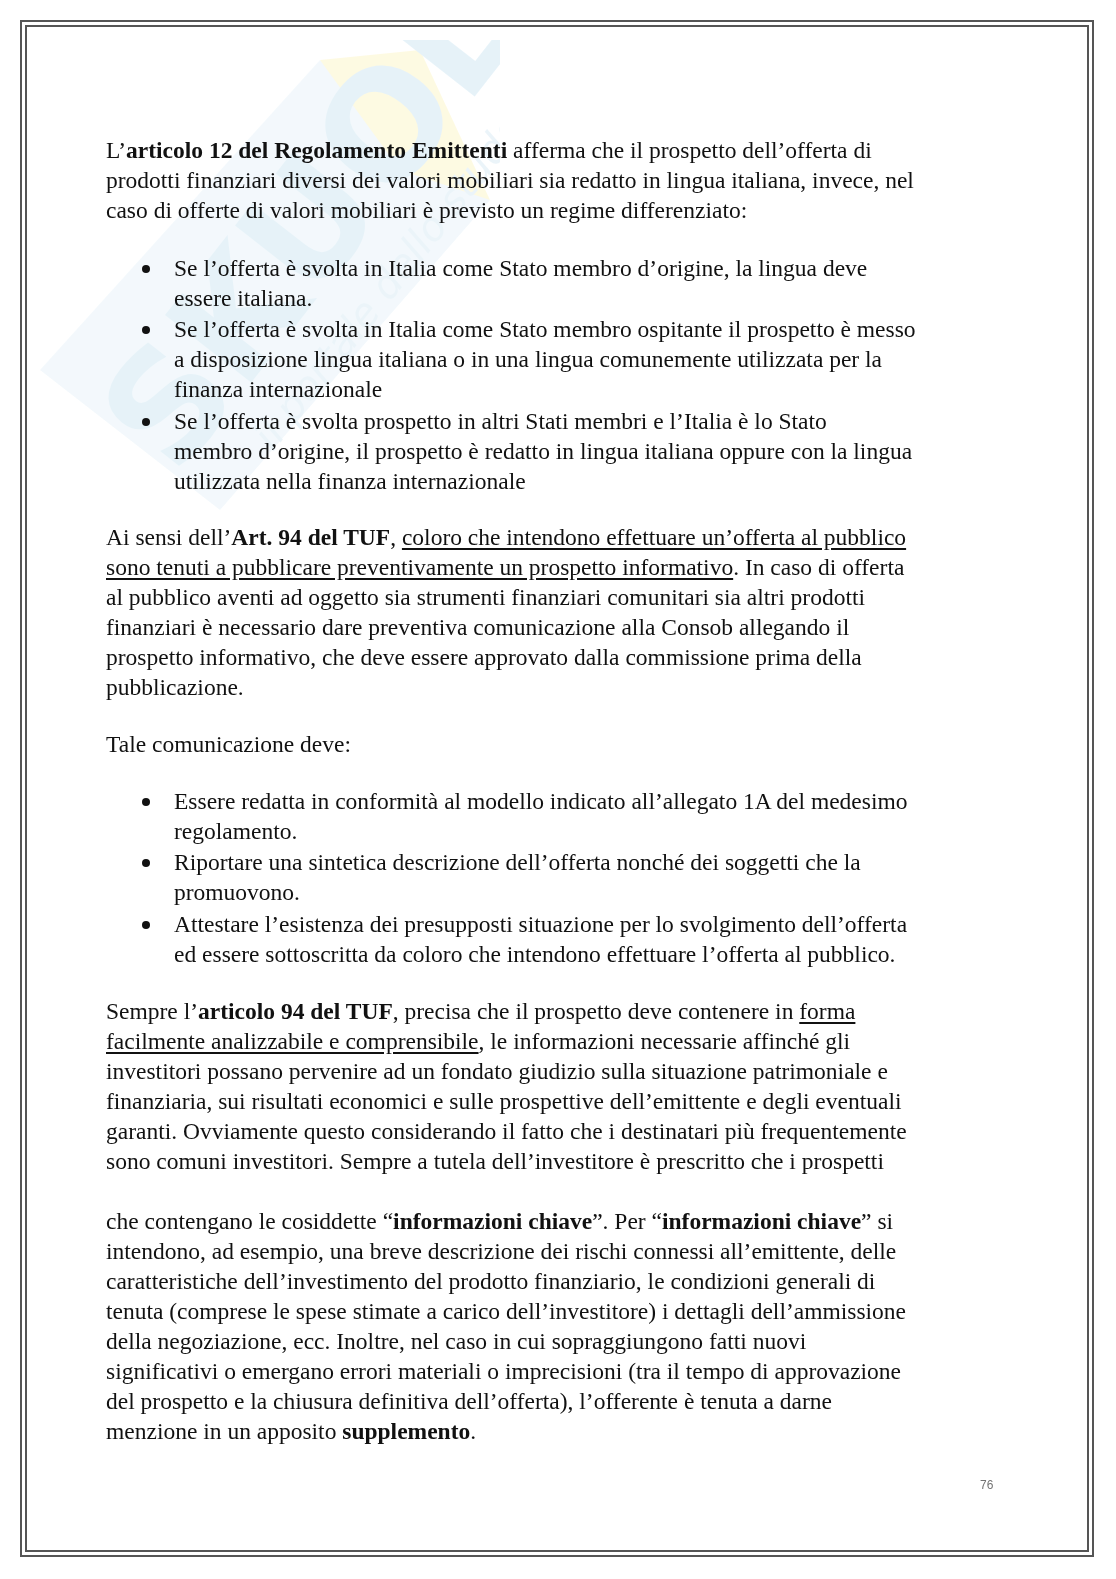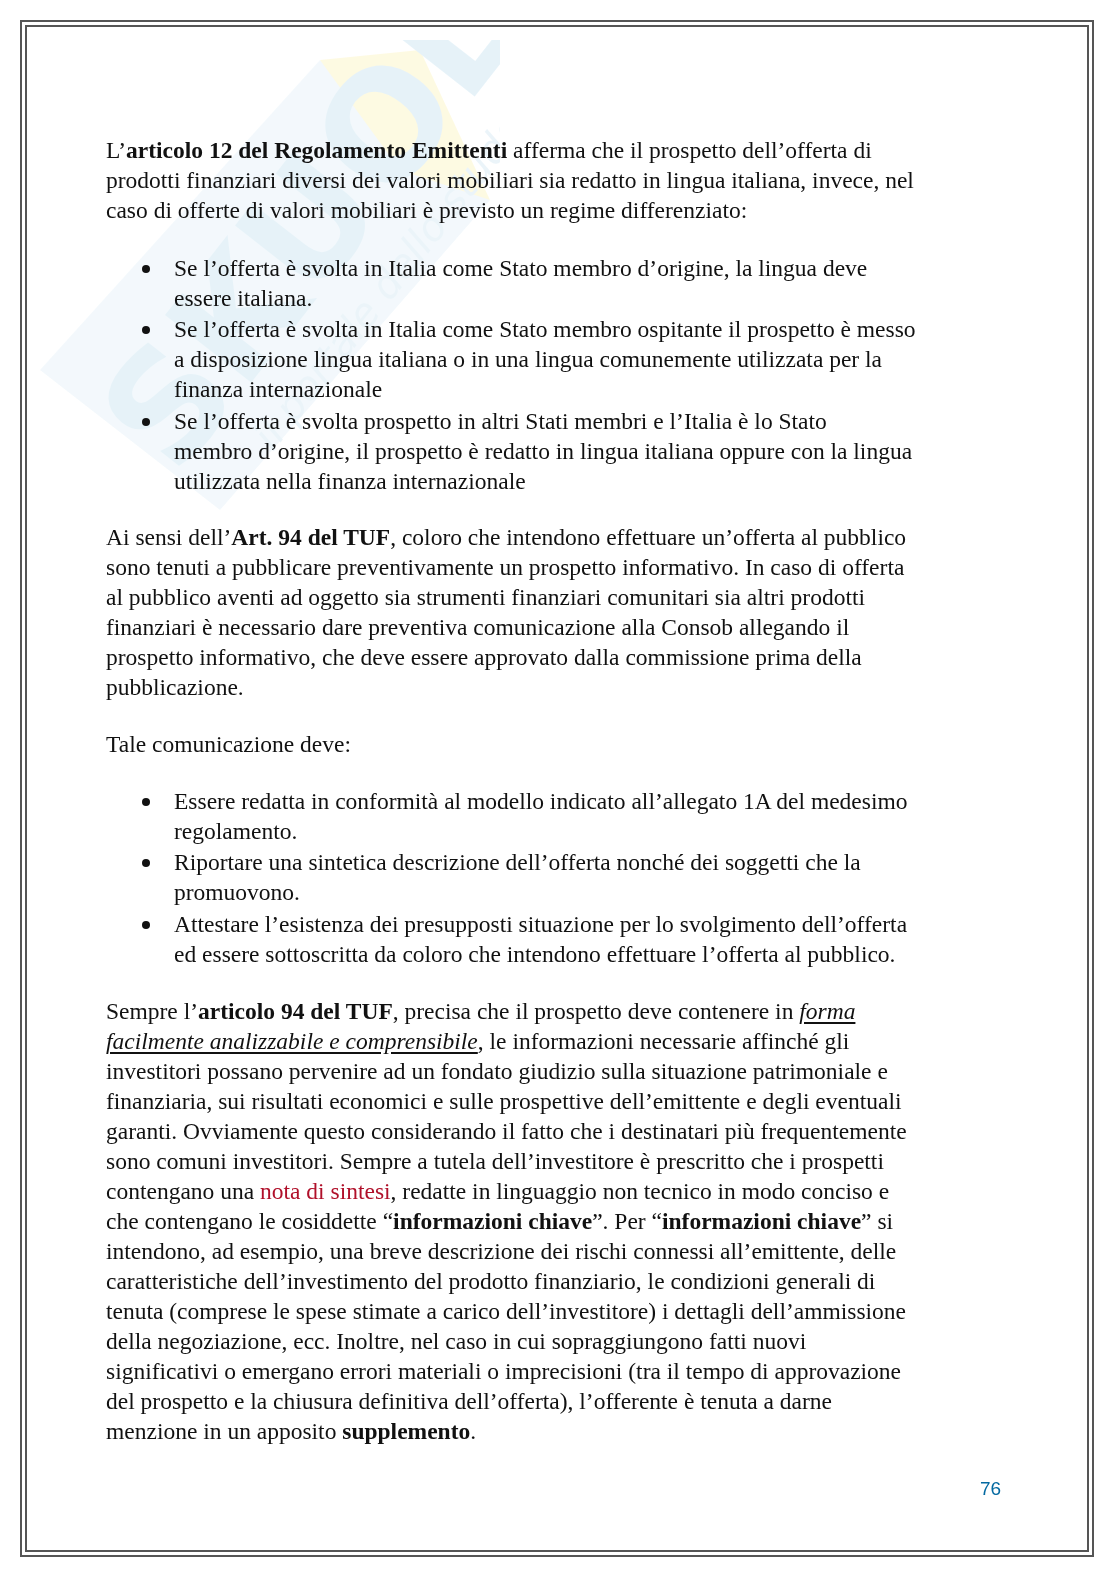--- a/index.html
+++ b/index.html
@@ -23,26 +23,26 @@
   }
   .line {
     position: absolute; white-space: nowrap; line-height: 30px; height: 30px;
   }
   .l0 { left: 106px; }
   .l1 { left: 174px; }
   .bullet {
     position: absolute; left: 142px; width: 8px; height: 8px; border-radius: 50%; background: #111;
   }
   b { font-weight: bold; }
-  .u { text-underline-offset: 3px; text-decoration-thickness: 1.5px; }
-  .iu { font-style: italic; text-decoration: underline; text-underline-offset: 3px; text-decoration-thickness: 1.5px; }
+  .u { text-decoration: underline; text-underline-offset: 3px; text-decoration-thickness: 1.5px; }
+  .iu { text-decoration: underline; text-underline-offset: 3px; text-decoration-thickness: 1.5px; }
   .red { color: #b0102a; }
   .page-number {
     position: absolute; left: 980px; top: 1478px;
-    font-family: "Liberation Sans", "DejaVu Sans", sans-serif; font-size: 19px; color: #0369a1;
+    font-family: "Liberation Sans", "DejaVu Sans", sans-serif; font-size: 12px; color: #737373;
   }
 </style>
 </head>
 <body>
 
 <div class="page-border-outer"></div>
 <div class="page-border-inner"></div>
 
 <svg class="watermark" viewBox="0 0 480 470">
   <polygon points="20,330 300,20 470,160 200,470" fill="#eaf4fa"></polygon>
@@ -95,21 +95,20 @@
   <div class="bullet" style="top:921px"></div>
   <div class="line l1" style="top:909px">Attestare l’esistenza dei presupposti situazione per lo svolgimento dell’offerta</div>
   <div class="line l1" style="top:939px">ed essere sottoscritta da coloro che intendono effettuare l’offerta al pubblico.</div>
 
   <div class="line l0" style="top:996px"><span>Sempre l’</span><b>articolo 94 del TUF</b><span>, precisa che il prospetto deve contenere in </span><span class="iu">forma</span></div>
   <div class="line l0" style="top:1026px"><span class="iu">facilmente analizzabile e comprensibile</span><span>, le informazioni necessarie affinché gli</span></div>
   <div class="line l0" style="top:1056px">investitori possano pervenire ad un fondato giudizio sulla situazione patrimoniale e</div>
   <div class="line l0" style="top:1086px">finanziaria, sui risultati economici e sulle prospettive dell’emittente e degli eventuali</div>
   <div class="line l0" style="top:1116px">garanti. Ovviamente questo considerando il fatto che i destinatari più frequentemente</div>
   <div class="line l0" style="top:1146px">sono comuni investitori. Sempre a tutela dell’investitore è prescritto che i prospetti</div>
-  <div class="line l0" style="top:1176px"><span>contengano una </span><span class="red">nota di sintesi</span><span>, redatte in linguaggio non tecnico in modo conciso e</span></div>
   <div class="line l0" style="top:1206px"><span>che contengano le cosiddette “</span><b>informazioni chiave</b><span>”. Per “</span><b>informazioni chiave</b><span>” si</span></div>
   <div class="line l0" style="top:1236px">intendono, ad esempio, una breve descrizione dei rischi connessi all’emittente, delle</div>
   <div class="line l0" style="top:1266px">caratteristiche dell’investimento del prodotto finanziario, le condizioni generali di</div>
   <div class="line l0" style="top:1296px">tenuta (comprese le spese stimate a carico dell’investitore) i dettagli dell’ammissione</div>
   <div class="line l0" style="top:1326px">della negoziazione, ecc. Inoltre, nel caso in cui sopraggiungono fatti nuovi</div>
   <div class="line l0" style="top:1386px">del prospetto e la chiusura definitiva dell’offerta), l’offerente è tenuta a darne</div>
   <div class="line l0" style="top:1356px">significativi o emergano errori materiali o imprecisioni (tra il tempo di approvazione</div>
   <div class="line l0" style="top:1416px"><span>menzione in un apposito </span><b>supplemento</b><span>.</span></div>
 
   <div class="page-number">76</div>

